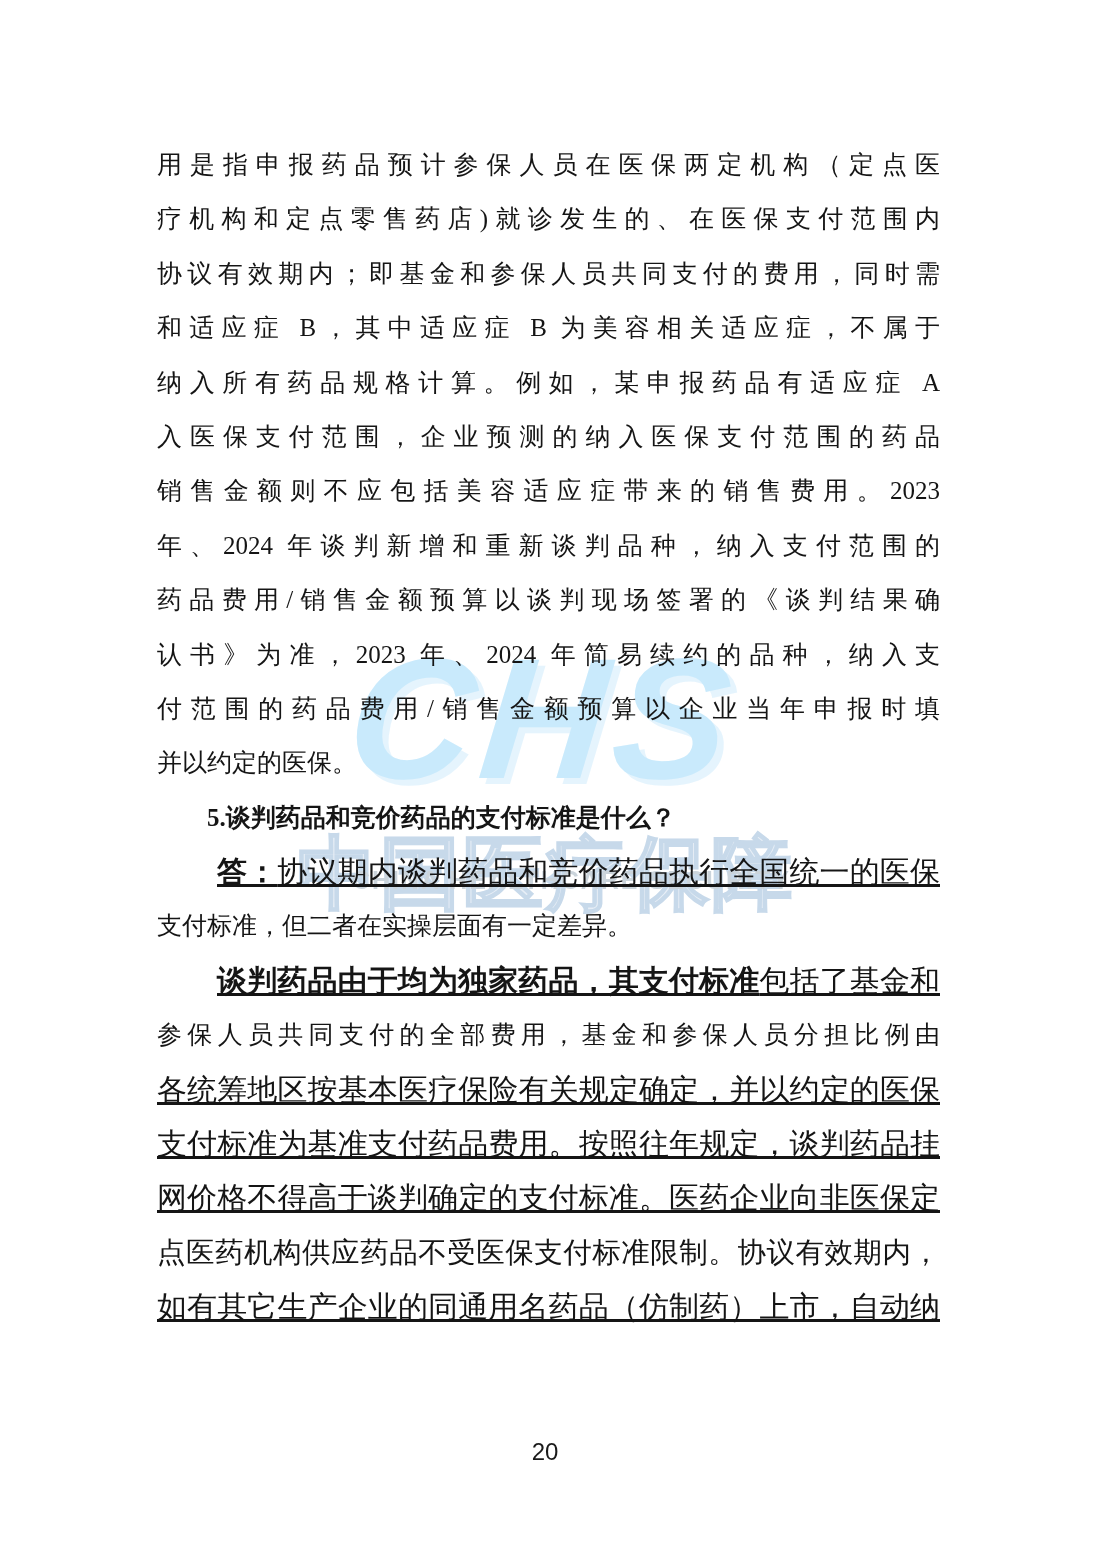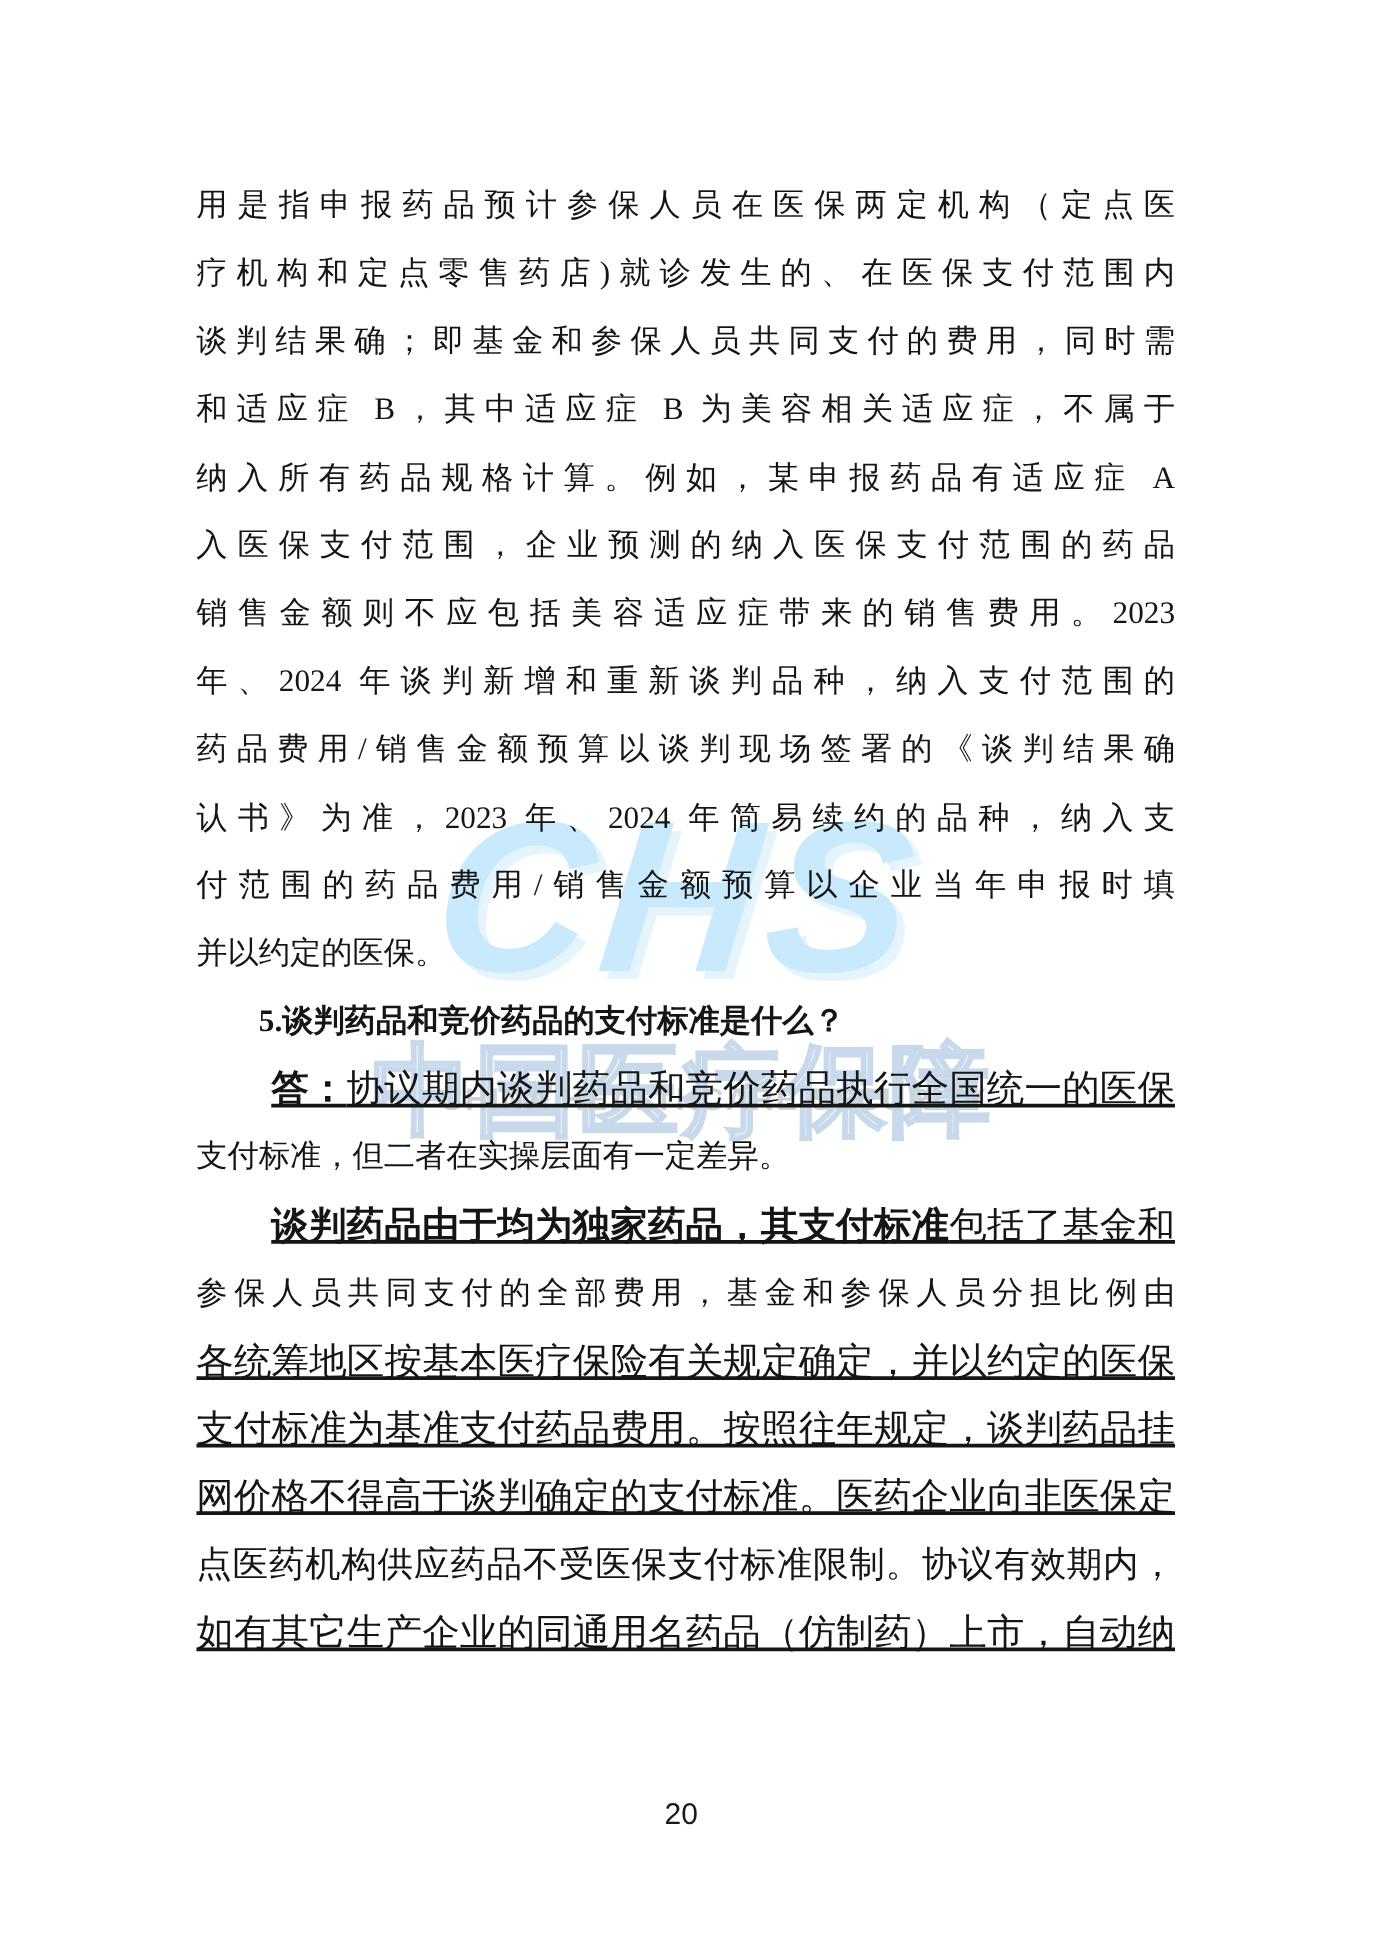--- a/index.html
+++ b/index.html
@@ -90,21 +90,21 @@
 
   <div class="watermark-layer">
     <div class="wm-logo" style="color: rgb(201, 234, 252);">CHS</div>
     <div class="wm-cn" style="color: rgb(231, 238, 246); margin-top: 22px;">中国医疗保障</div>
     <div class="wm-en" style="color: rgb(203, 212, 219);">CHINA HEALTHCARE SECURITY</div>
   </div>
 
   <div class="text-block">
     <div class="line"><b></b><span>用是指申报药品预计参保人员在医保两定机构（定点医</span></div>
     <div class="line"><b></b><span>疗机构和定点零售药店)就诊发生的、在医保支付范围内</span></div>
-    <div class="line"><b></b><span>谈判结果确；即基金和参保人员共同支付的费用，同时需</span></div>
+    <div class="line"><b></b><span>协议有效期内；即基金和参保人员共同支付的费用，同时需</span></div>
     <div class="line"><b></b><span>和适应症 B，其中适应症 B 为美容相关适应症，不属于</span></div>
     <div class="line"><b></b><span>纳入所有药品规格计算。例如，某申报药品有适应症 A</span></div>
     <div class="line"><b></b><span>入医保支付范围，企业预测的纳入医保支付范围的药品</span></div>
     <div class="line"><b></b><span>销售金额则不应包括美容适应症带来的销售费用。2023</span></div>
     <div class="line"><b></b><span>年、2024 年谈判新增和重新谈判品种，纳入支付范围的</span></div>
     <div class="line"><b></b><span>药品费用/销售金额预算以谈判现场签署的《谈判结果确</span></div>
     <div class="line"><b></b><span>认书》为准，2023 年、2024 年简易续约的品种，纳入支</span></div>
     <div class="line"><b></b><span>付范围的药品费用/销售金额预算以企业当年申报时填</span></div>
     <div class="line short"><b></b><span>并以约定的医保。</span></div>
     <div class="line indent short"><b>5.谈判药品和竞价药品的支付标准是什么？</b><span></span></div>

